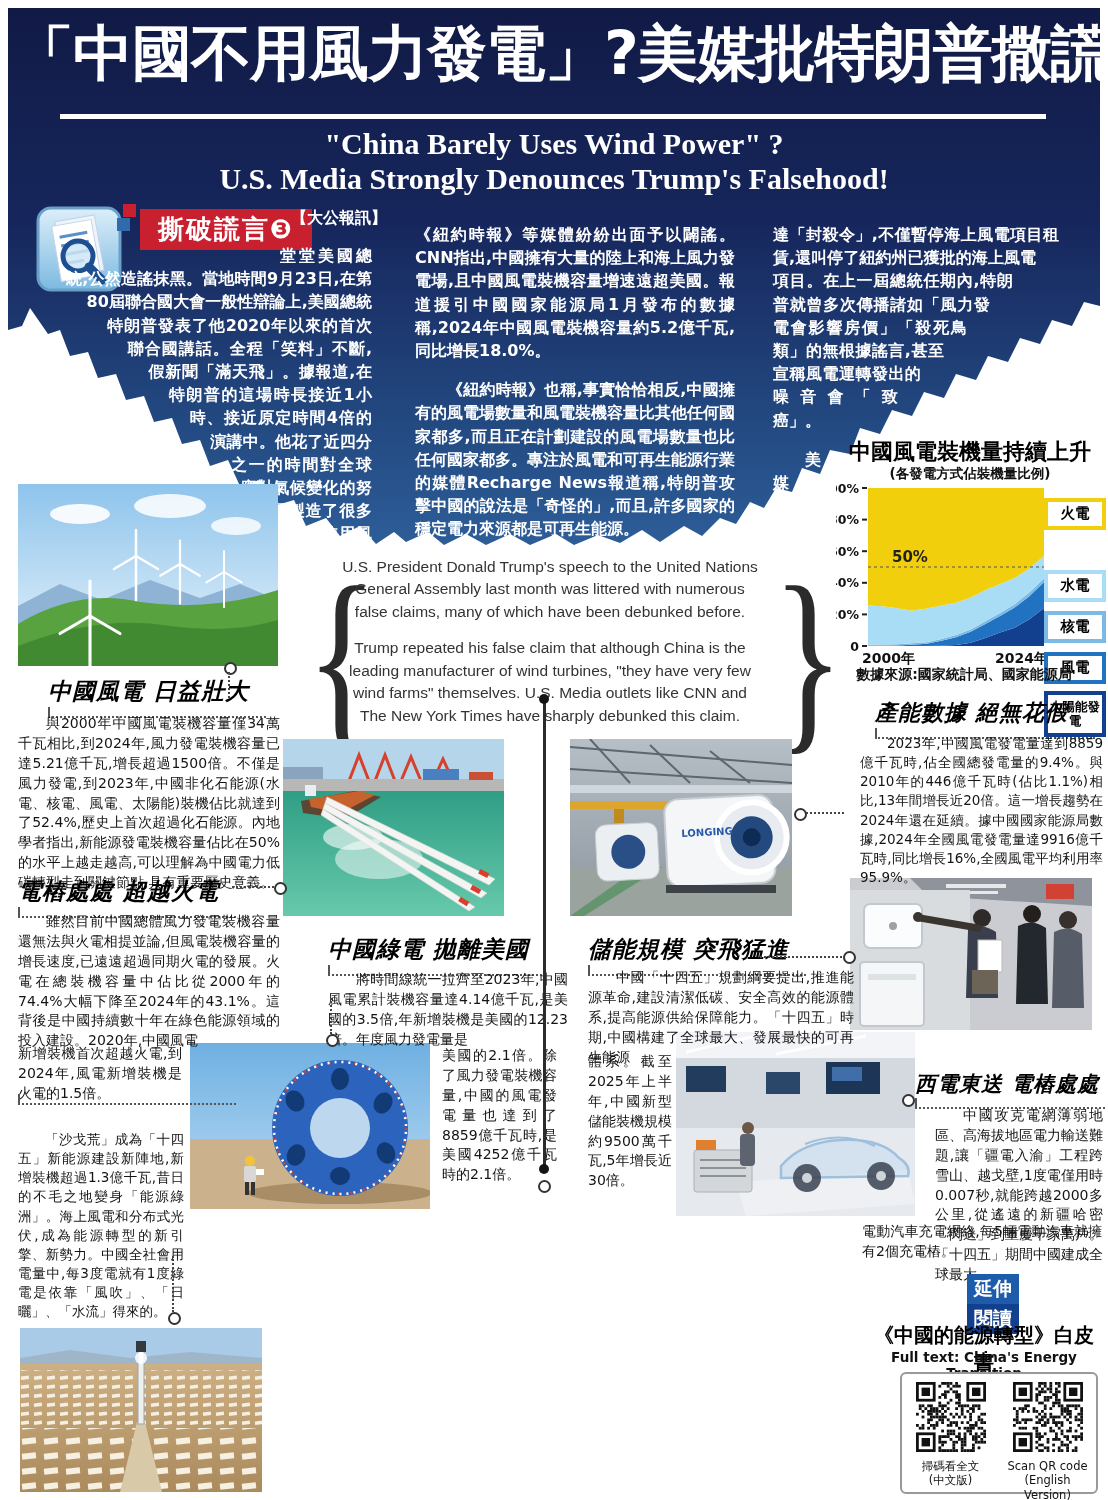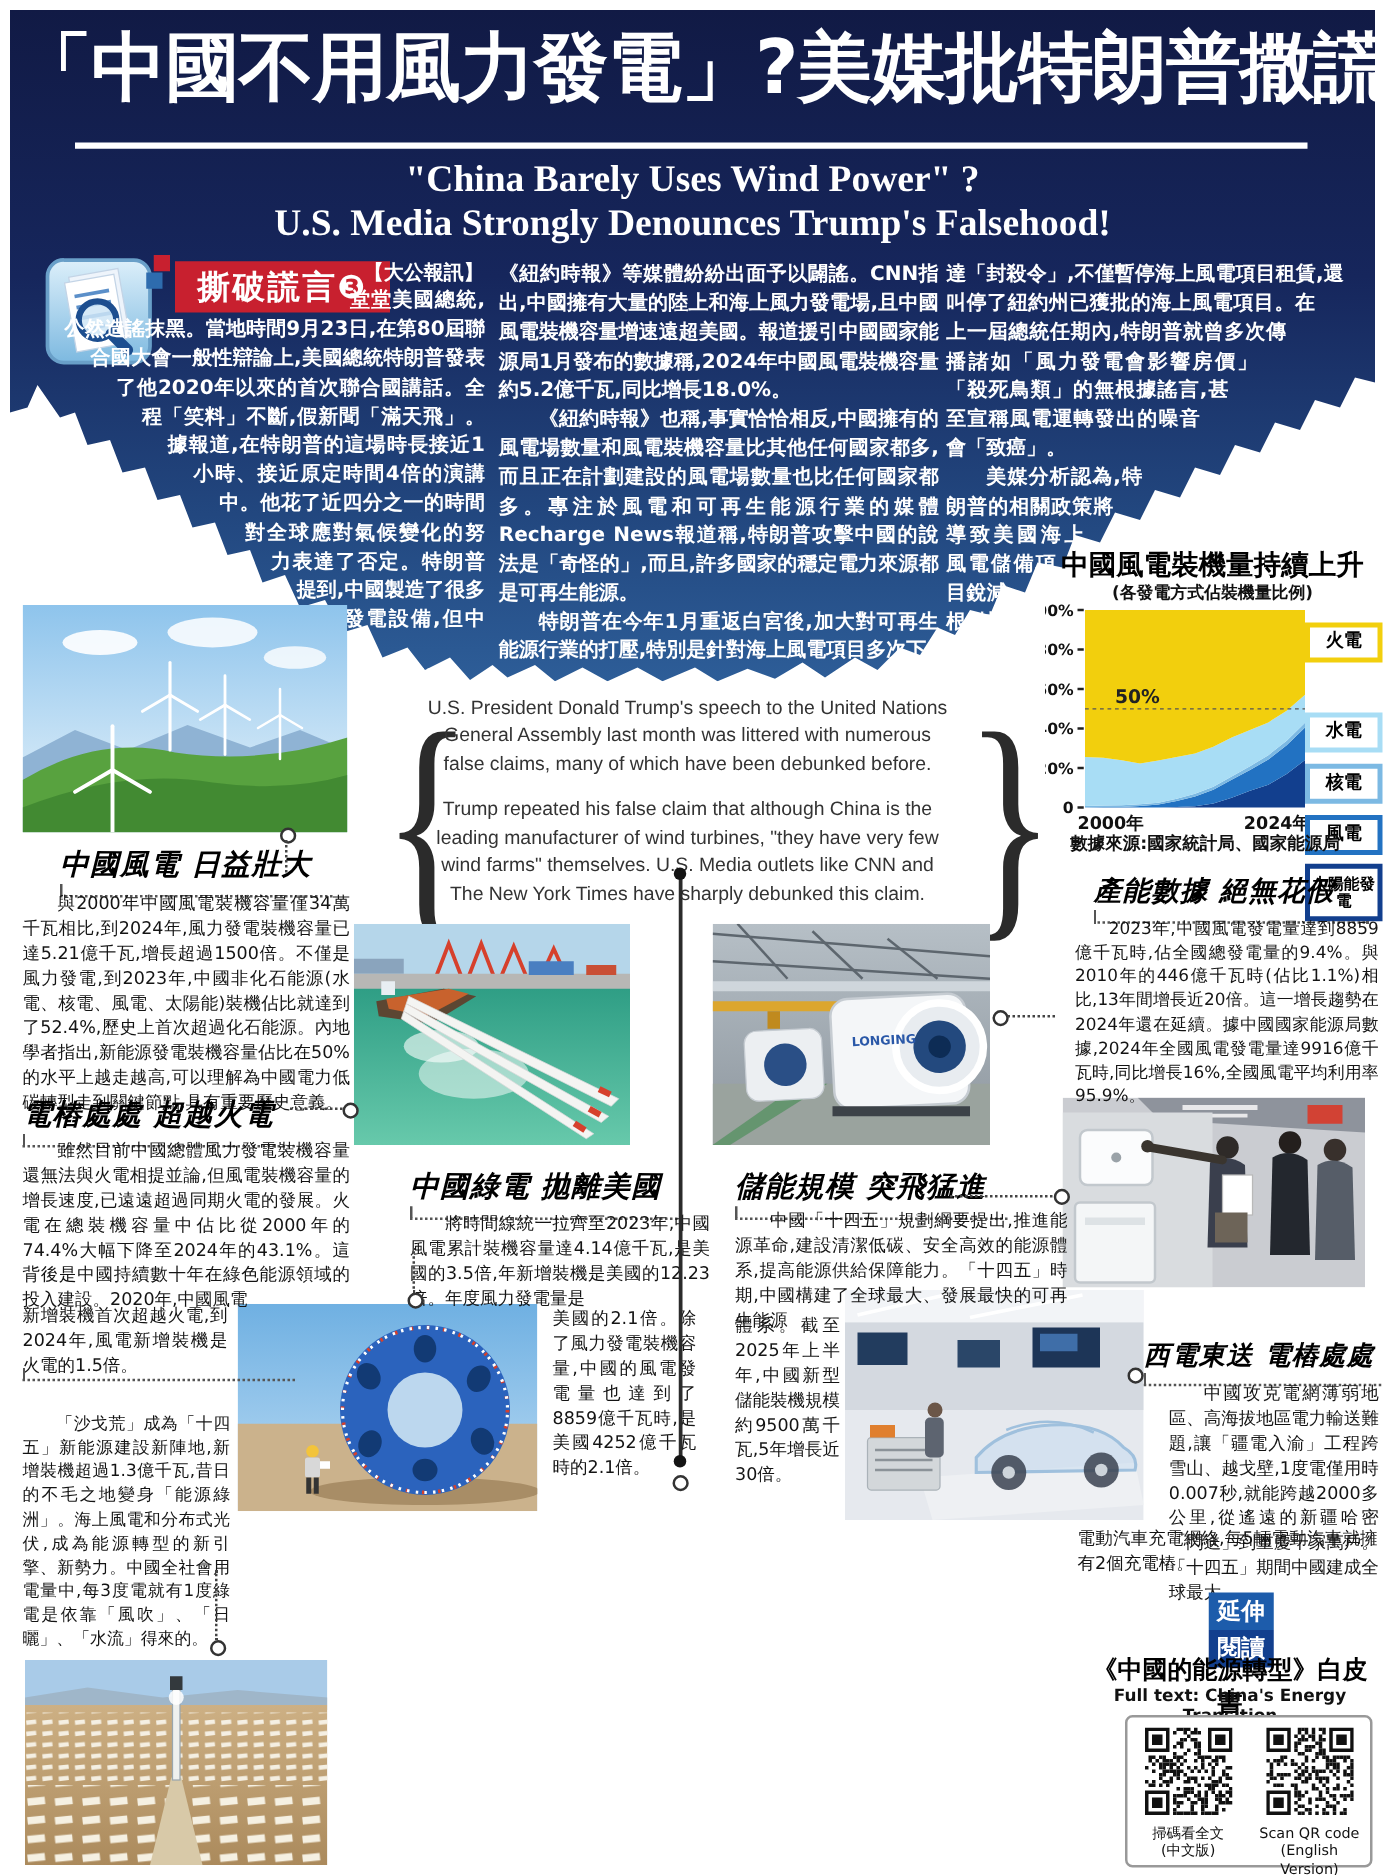--- a/index.html
+++ b/index.html
@@ -28,21 +28,21 @@
     font-family:"Liberation Serif",serif;font-weight:700;font-size:30px;line-height:1.18;}
 
   .badge-red{left:140px;top:209px;width:172px;height:41px;background:#c8202f;color:#fff;
     display:flex;align-items:center;justify-content:center;font-size:26px;font-weight:800;letter-spacing:2px;}
   .sq{width:13px;height:13px;}
   .sq-red{left:123px;top:204px;background:#c8202f;}
   .sq-blue{left:117px;top:218px;background:#2e6cae;}
   .press-tag{left:277px;top:208px;width:110px;color:#fff;font-weight:800;font-size:16px;text-align:right;}
 
   .lead{color:#fff;font-weight:700;font-size:16px;line-height:1.45;text-align:justify;}
-  .lead p{margin:0;}
+  .lead p{margin:16px;}
   .lead p+p{text-indent:2em;}
   .col1{left:30px;top:228px;width:358px;}
   .col2{left:399px;top:207px;width:352px;}
   .col3{left:757px;top:207px;width:341px;}
   .float-badge{float:left;width:250px;height:22px;}
   .float-torn-l{float:left;clear:left;width:210px;height:170px;margin-top:66px;
     shape-outside:polygon(0 0,100% 100%,0 100%);}
   .float-torn-r{float:right;width:300px;height:212px;margin-top:90px;
     shape-outside:polygon(100% 0,100% 100%,0 100%);}
 

